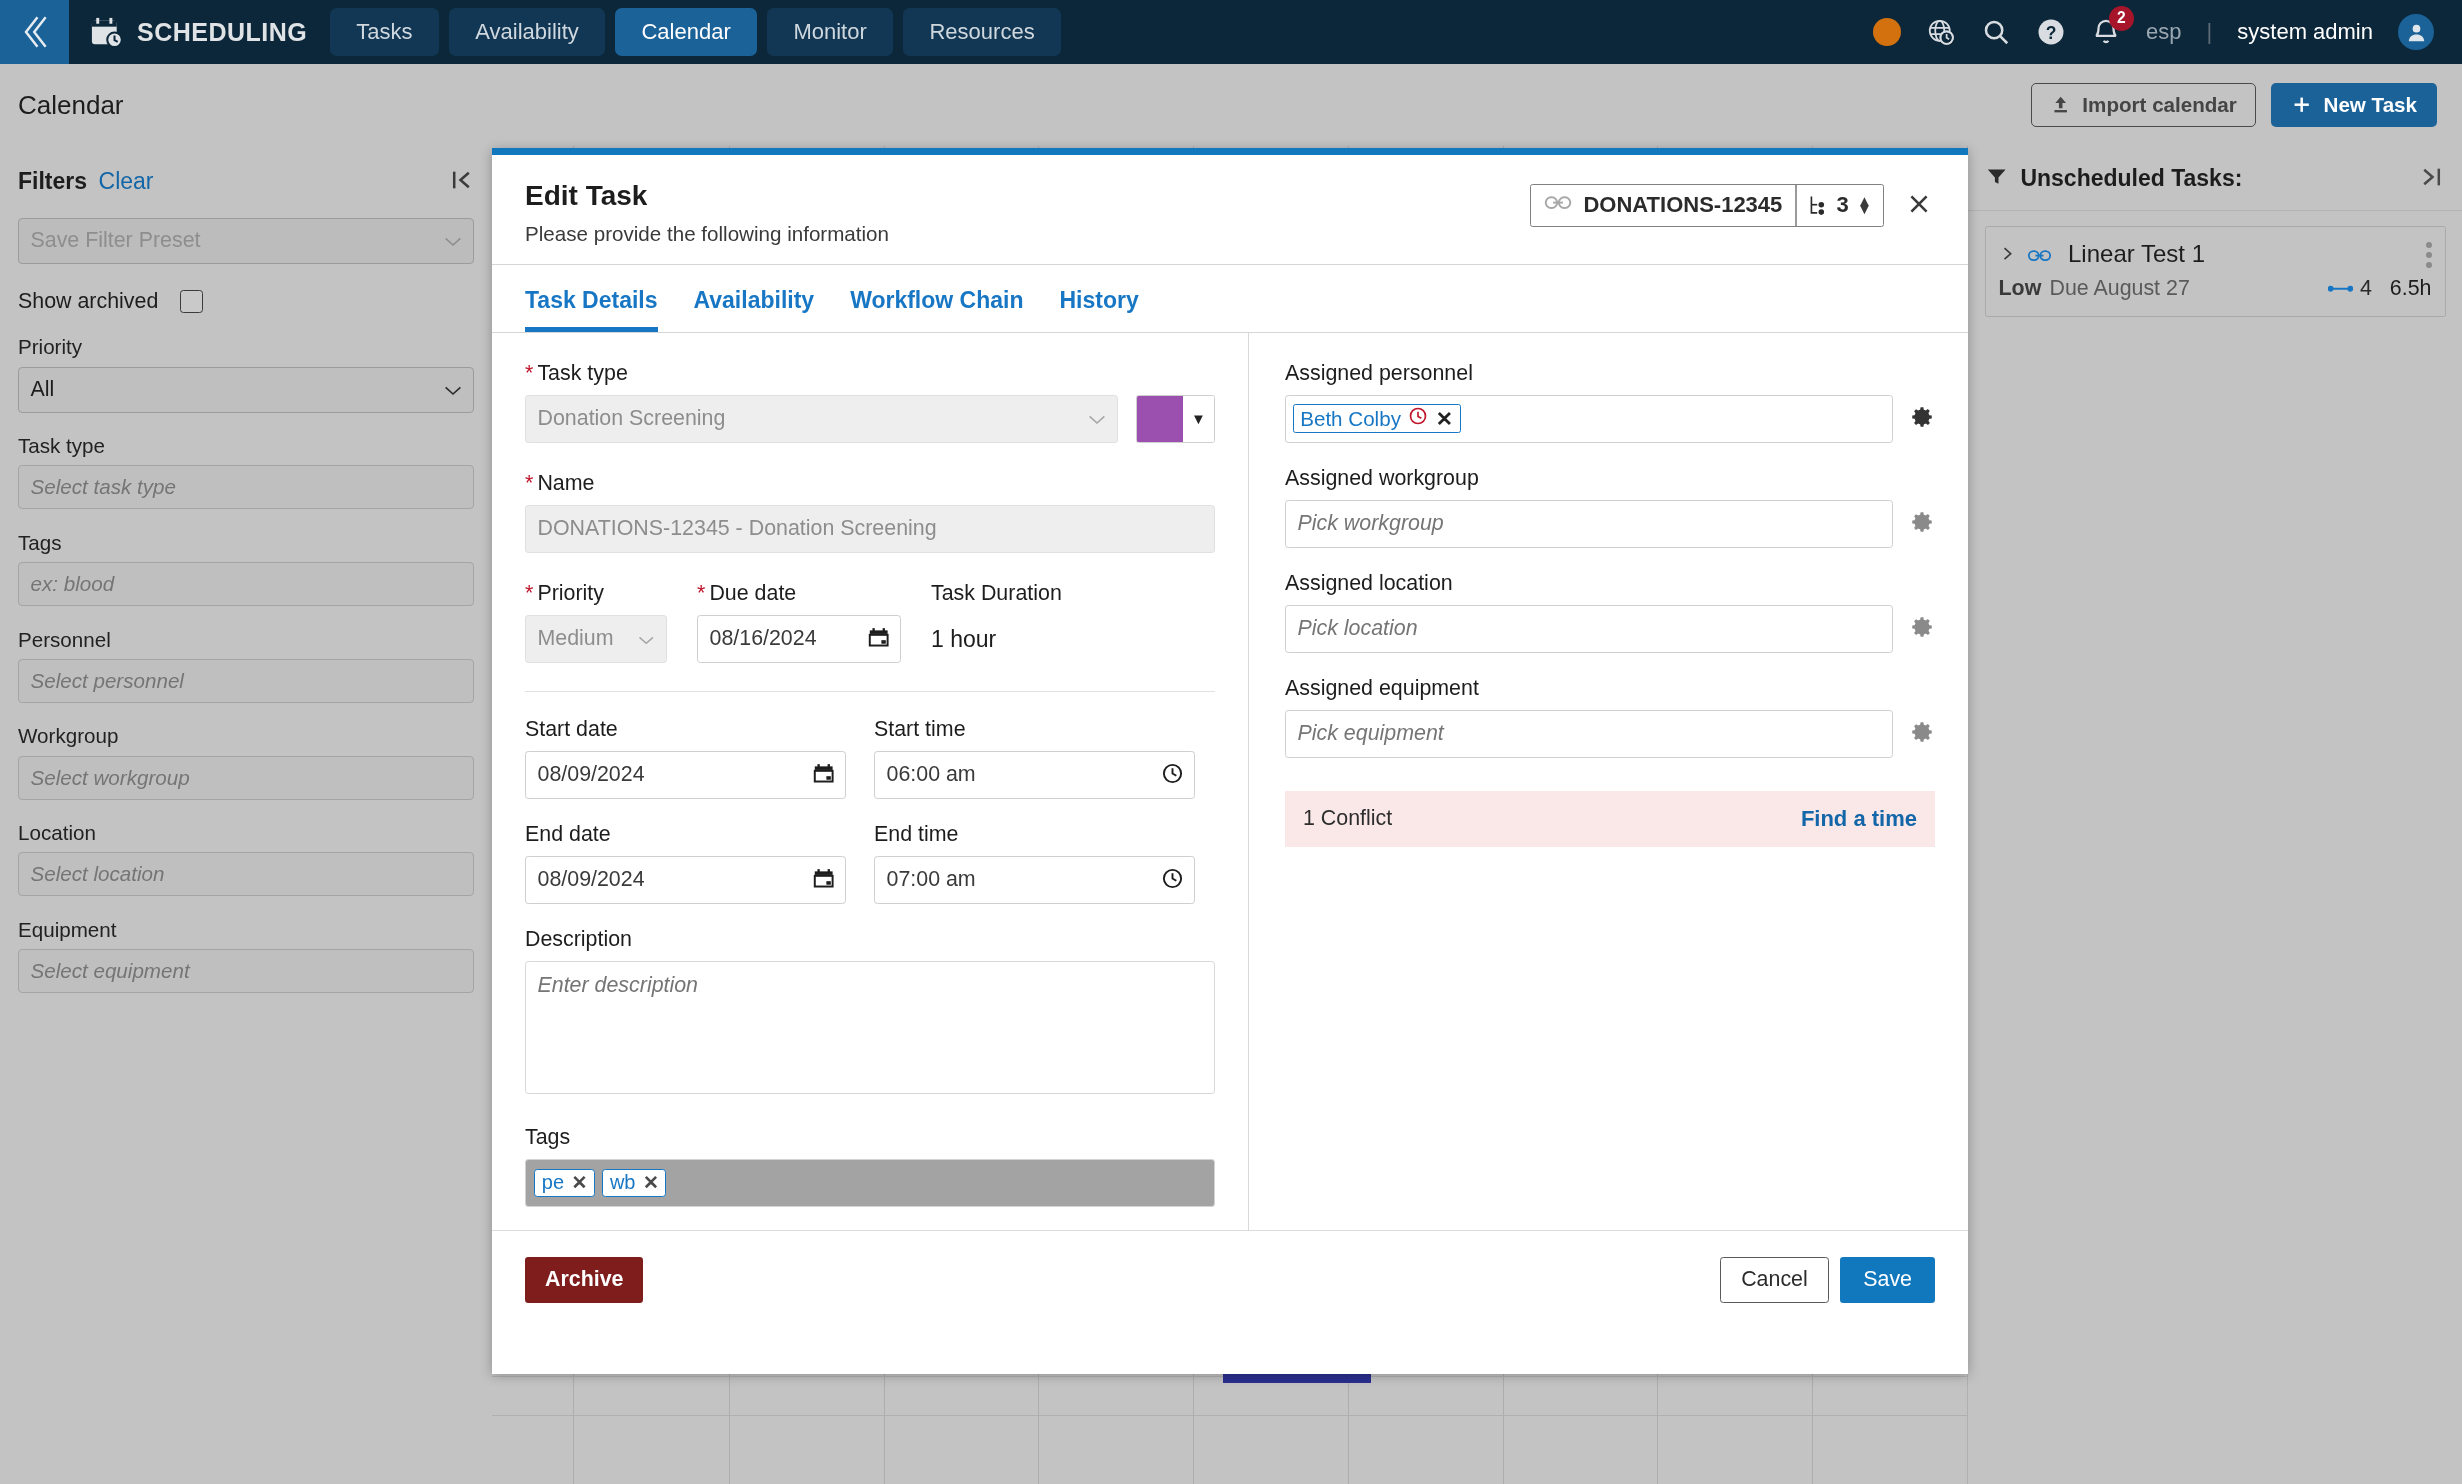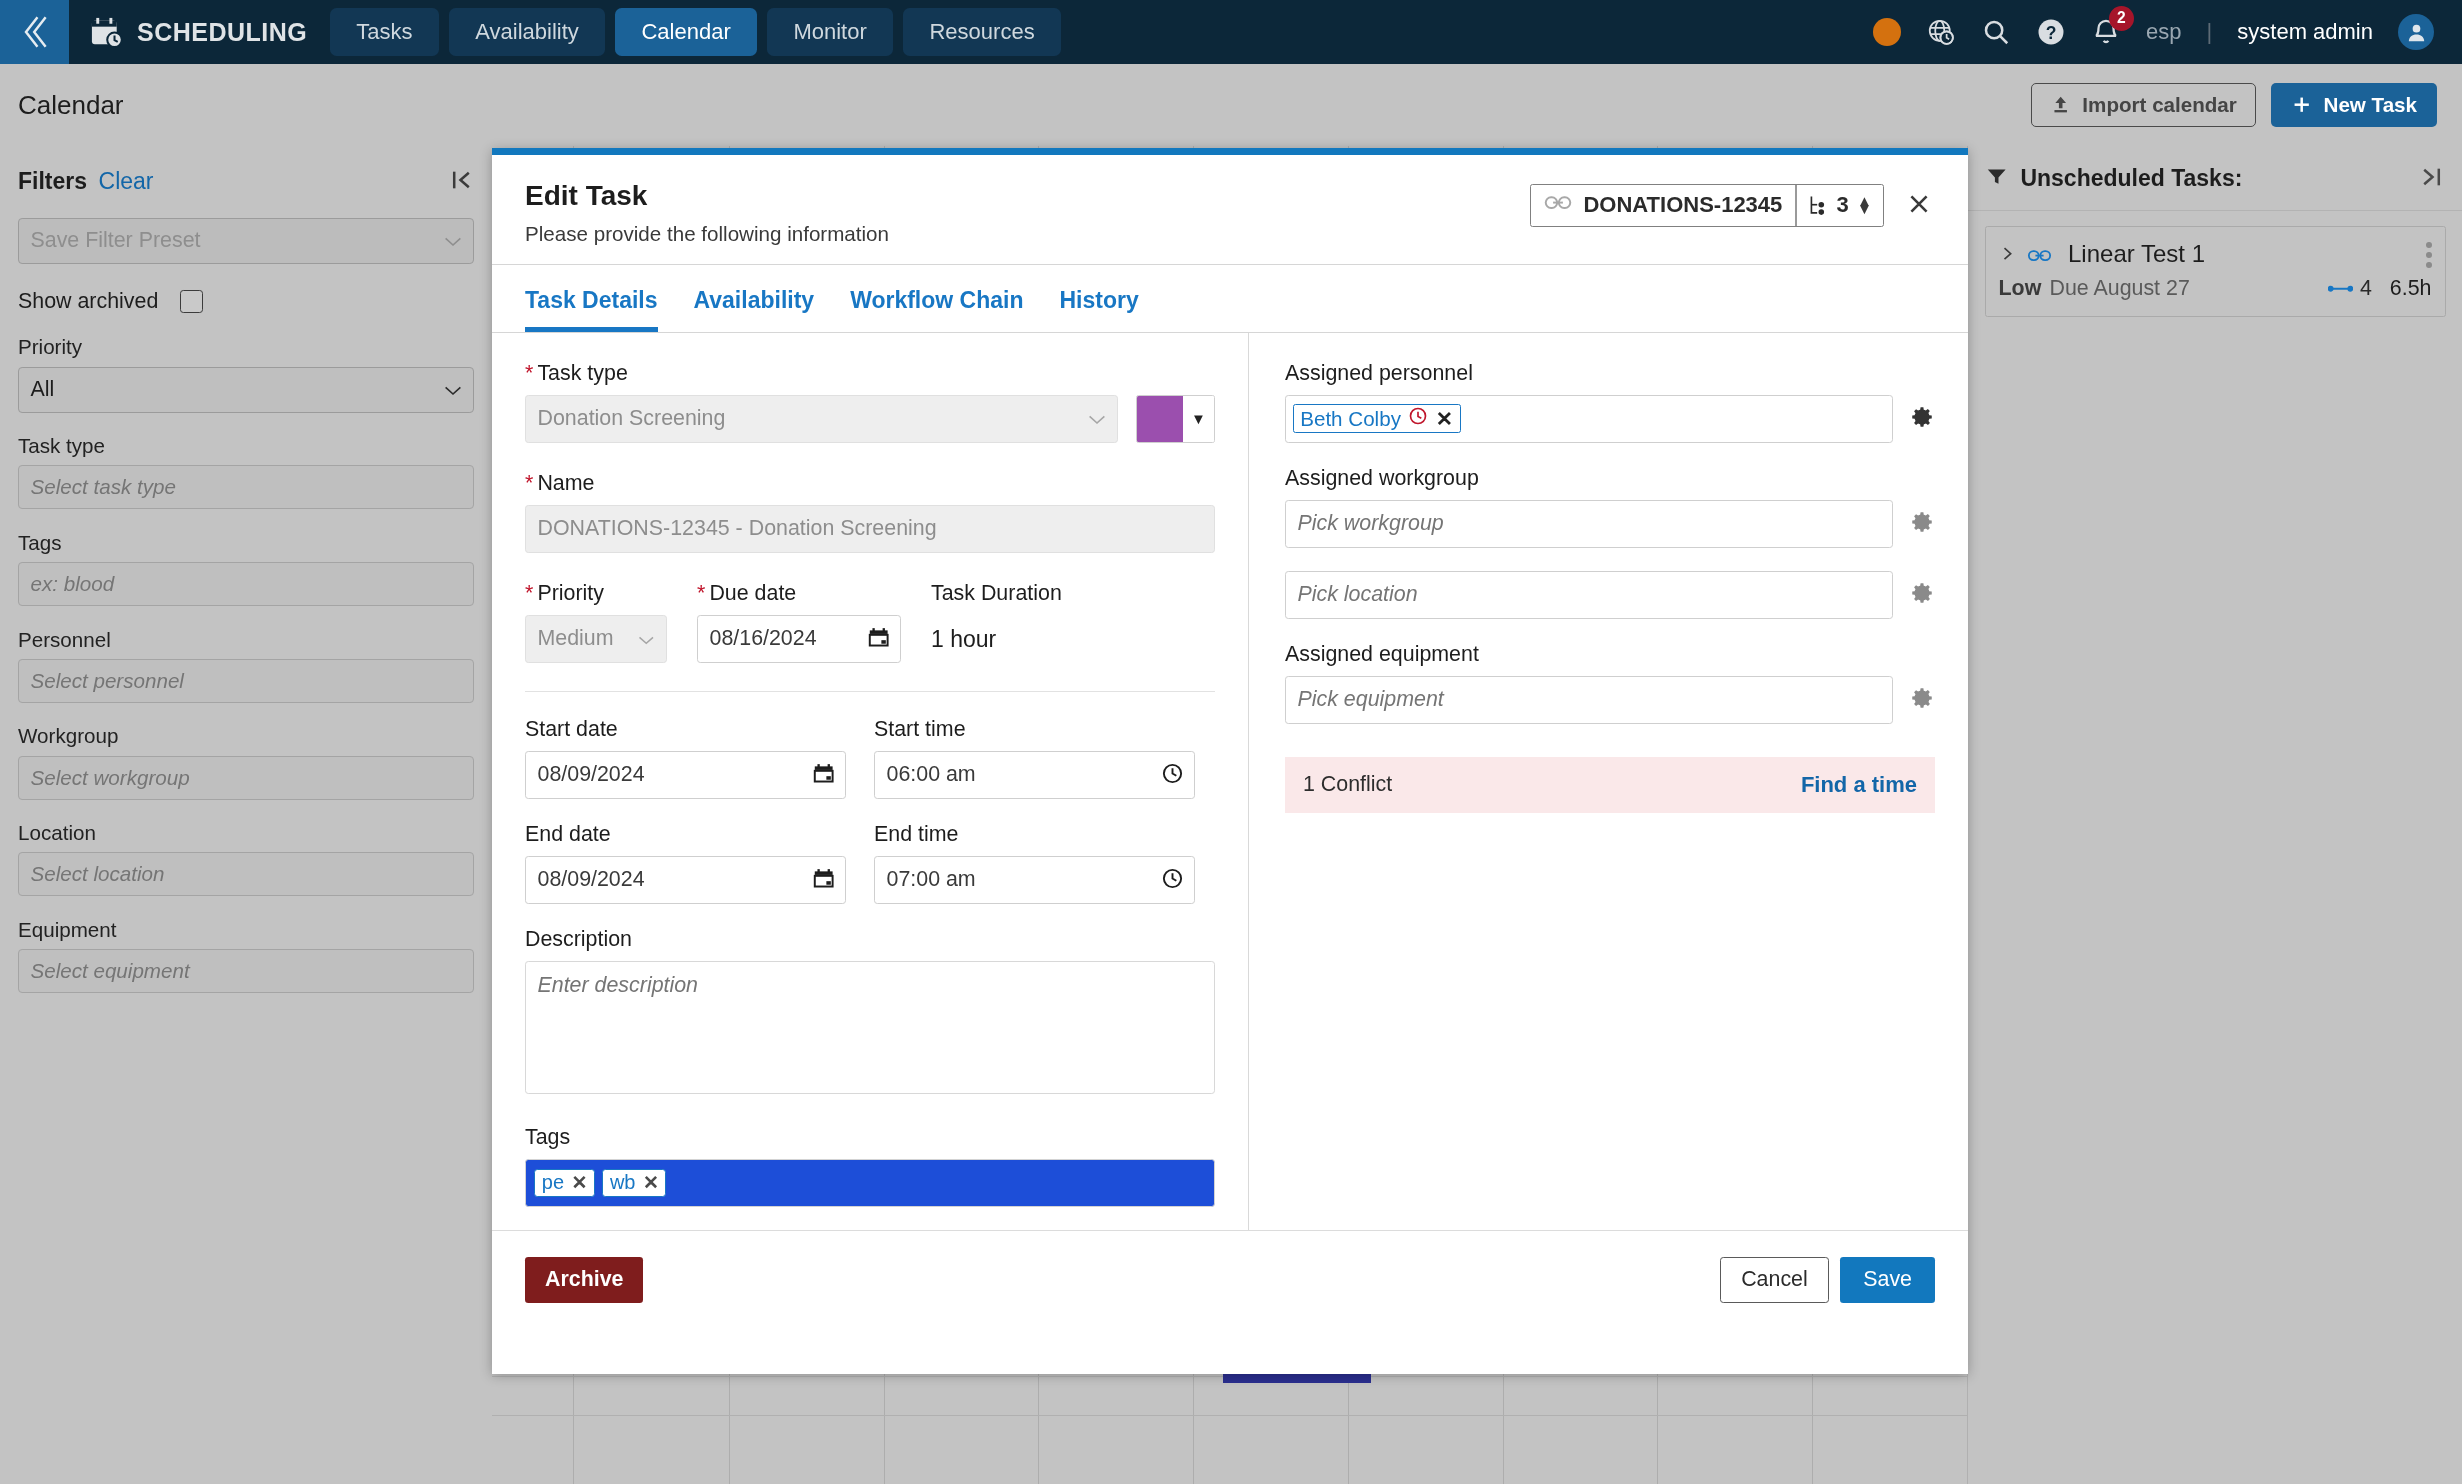--- a/index.html
+++ b/index.html
@@ -220,21 +220,21 @@
   .ftext { font-size: 23px; color: #1d1d1d; }
 
   .textarea {
     width: 100%; height: 133px; border: 0.8px solid #d8d8d8; border-radius: 3.3px;
     background: #fff; font-size: 21.4px; color: #6d6d6d; padding: 11.5px;
     font-family: "Liberation Sans", sans-serif; font-style: italic; resize: none;
   }
 
   .tagbox {
     width: 100%; min-height: 48px; border: 0.8px solid #d3d3d3; border-radius: 3.3px;
-    background: #1d4ed8; display: flex; align-items: center; gap: 7.4px; padding: 5.8px 8.2px; text-align: right;
+    background: #a3a3a3; display: flex; align-items: center; gap: 7.4px; padding: 5.8px 8.2px; text-align: right;
   }
   .tag {
     border: 0.8px solid #1877c4; border-radius: 3.3px; padding: 1.6px 6.6px;
     display: flex; align-items: center; gap: 7.4px; font-size: 20px; color: #1877c4;
     background: #fff; cursor: pointer;
   }
   .tag .x { color: #4a4a4a; font-weight: 700; font-size: 19px; }
 
   .assign-row { display: flex; align-items: center; gap: 16.5px; }
   .assign-input {
@@ -736,20 +736,21 @@
           <input class="assign-input" placeholder="Pick workgroup" style="">
           <span class="gear">
             <svg width="26" height="26" viewBox="0 0 24 24" fill="#8a8a8a">
               <path d="M12 8.2a3.8 3.8 0 1 0 0 7.6 3.8 3.8 0 0 0 0-7.6zm9 5.1v-2.6l-2.3-.4a7 7 0 0 0-.8-1.9l1.3-1.9-1.8-1.8-1.9 1.3a7 7 0 0 0-1.9-.8L13.3 3h-2.6l-.4 2.3a7 7 0 0 0-1.9.8L6.5 4.8 4.7 6.6 6 8.5a7 7 0 0 0-.8 1.9L3 10.7v2.6l2.2.4c.2.7.5 1.3.8 1.9l-1.3 1.9 1.8 1.8 1.9-1.3c.6.3 1.2.6 1.9.8l.4 2.2h2.6l.4-2.2c.7-.2 1.3-.5 1.9-.8l1.9 1.3 1.8-1.8-1.3-1.9c.3-.6.6-1.2.8-1.9z"></path>
             </svg>
           </span>
         </div>
       </div>
 
       <div class="mb28">
+        <span class="flabel">Assigned location</span>
         <div class="assign-row">
           <input class="assign-input" placeholder="Pick location" style="">
           <span class="gear">
             <svg width="26" height="26" viewBox="0 0 24 24" fill="#8a8a8a">
               <path d="M12 8.2a3.8 3.8 0 1 0 0 7.6 3.8 3.8 0 0 0 0-7.6zm9 5.1v-2.6l-2.3-.4a7 7 0 0 0-.8-1.9l1.3-1.9-1.8-1.8-1.9 1.3a7 7 0 0 0-1.9-.8L13.3 3h-2.6l-.4 2.3a7 7 0 0 0-1.9.8L6.5 4.8 4.7 6.6 6 8.5a7 7 0 0 0-.8 1.9L3 10.7v2.6l2.2.4c.2.7.5 1.3.8 1.9l-1.3 1.9 1.8 1.8 1.9-1.3c.6.3 1.2.6 1.9.8l.4 2.2h2.6l.4-2.2c.7-.2 1.3-.5 1.9-.8l1.9 1.3 1.8-1.8-1.3-1.9c.3-.6.6-1.2.8-1.9z"></path>
             </svg>
           </span>
         </div>
       </div>
 

